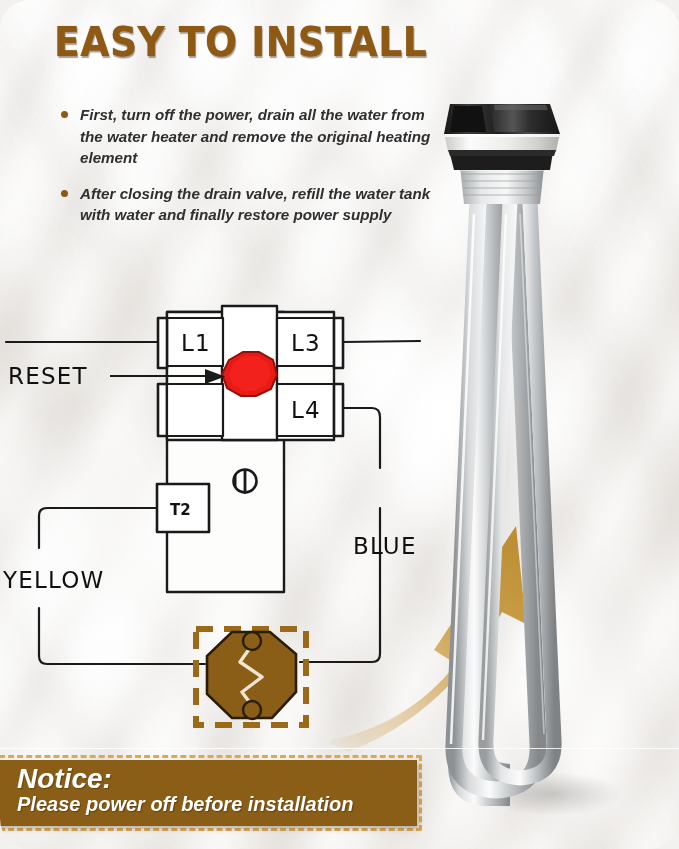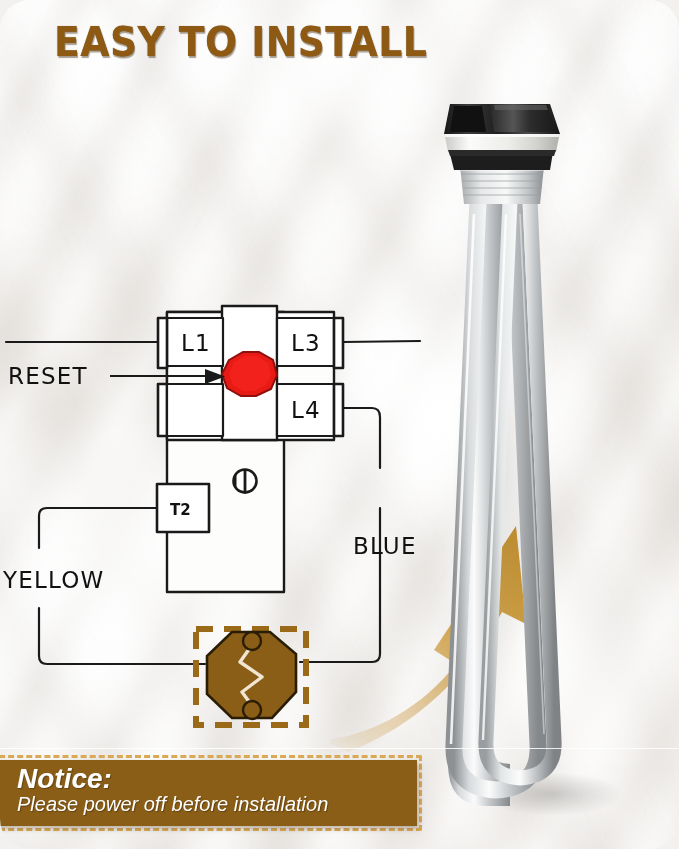--- a/index.html
+++ b/index.html
@@ -102,21 +102,21 @@
     background:#8a5e17;
     box-shadow:2px 3px 5px rgba(90,70,40,.35);
     box-sizing:border-box;
     padding:6px 0 0 22px;
   }
   .notice .n1{
     font-size:28px;line-height:26px;font-weight:bold;font-style:italic;color:#fff;
     text-shadow:1px 1px 1px rgba(60,40,10,.5);
   }
   .notice .n2{
-    font-size:20px;line-height:24px;font-weight:normal;font-style:italic;color:#fff;
+    font-size:20px;line-height:24px;font-weight:bold;font-style:italic;color:#fff;
     text-shadow:1px 1px 1px rgba(60,40,10,.5);
   }
   .hrule{position:absolute;left:0;top:748px;width:679px;height:1px;background:rgba(255,255,255,.85);}
 </style>
 </head>
 <body>
 
 <div id="stage">
 
   <div class="bg">
@@ -126,20 +126,28 @@
     <div class="bg-fold f1"></div>
     <div class="bg-fold f2"></div>
     <div class="bg-fold f3"></div>
     <div class="bg-fold f4"></div>
     <div class="bg-vig"></div>
   </div>
 
   <div class="title">EASY TO INSTALL</div>
 
   <div class="bullets">
+    <div class="bullet">
+      <span class="dot"></span>
+      <p>First, turn off the power, drain all the water from the water heater and remove the original heating element</p>
+    </div>
+    <div class="bullet">
+      <span class="dot"></span>
+      <p>After closing the drain valve, refill the water tank with water and finally restore power supply</p>
+    </div>
   </div>
 
   <div id="diagram">
     <svg width="460" height="460" viewBox="0 0 460 460" xmlns="http://www.w3.org/2000/svg">
       <g fill="none" stroke="#1a1a1a" stroke-width="2.2" stroke-linecap="round" stroke-linejoin="round">
 
         <rect x="167" y="16" width="117" height="280" fill="#fdfdfc" stroke="#1a1a1a" stroke-width="2.4"></rect>
 
         <rect x="167" y="16" width="167" height="128" fill="#fdfdfc" stroke="#1a1a1a" stroke-width="2.4"></rect>
 

